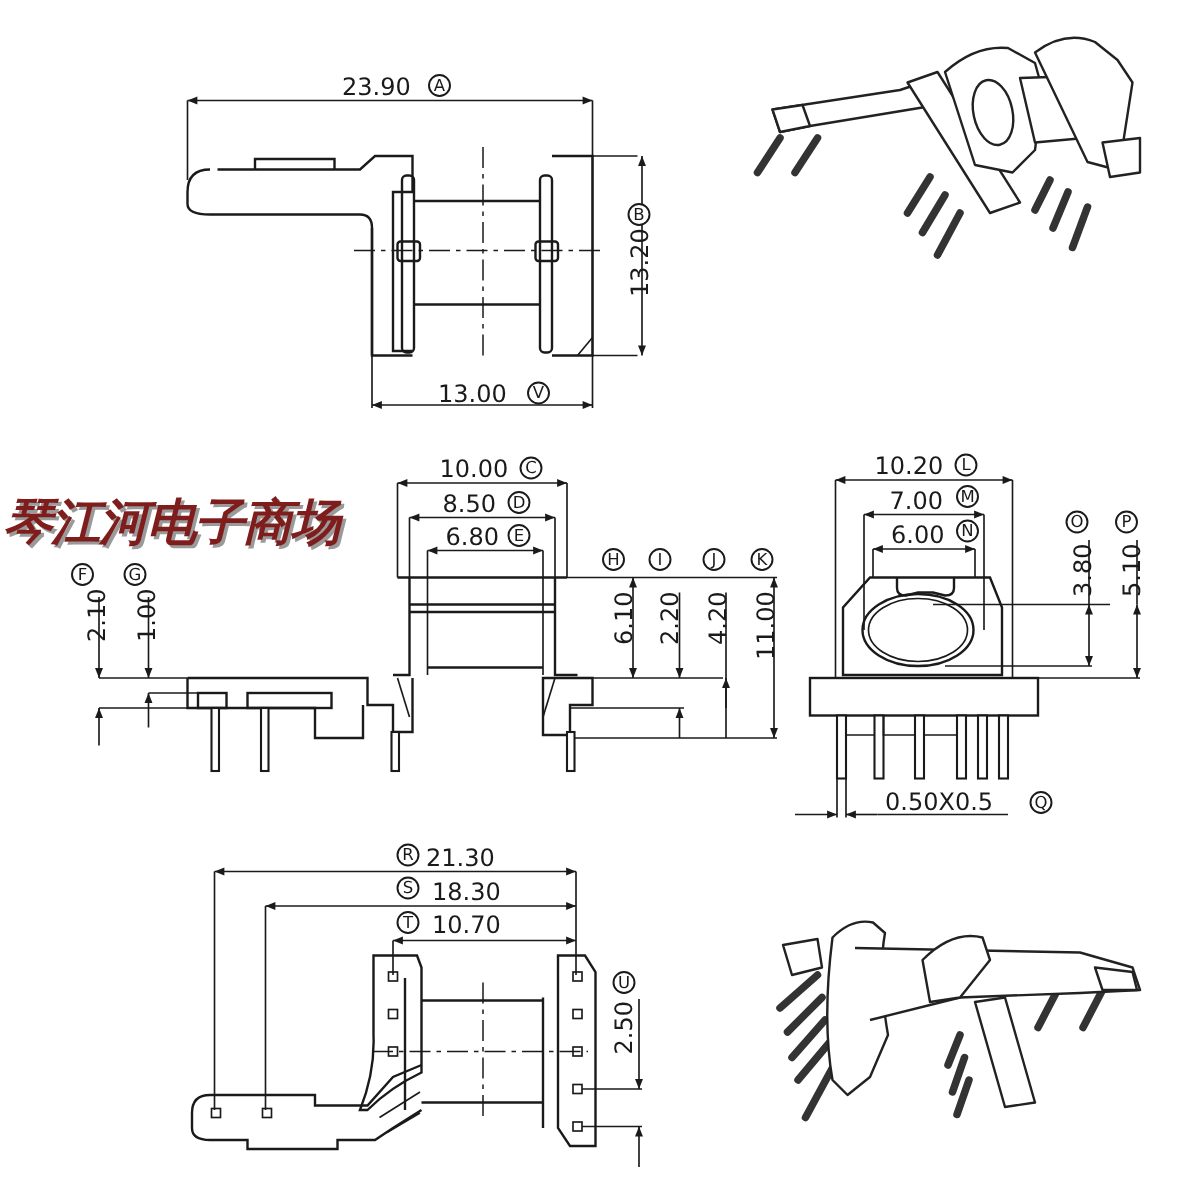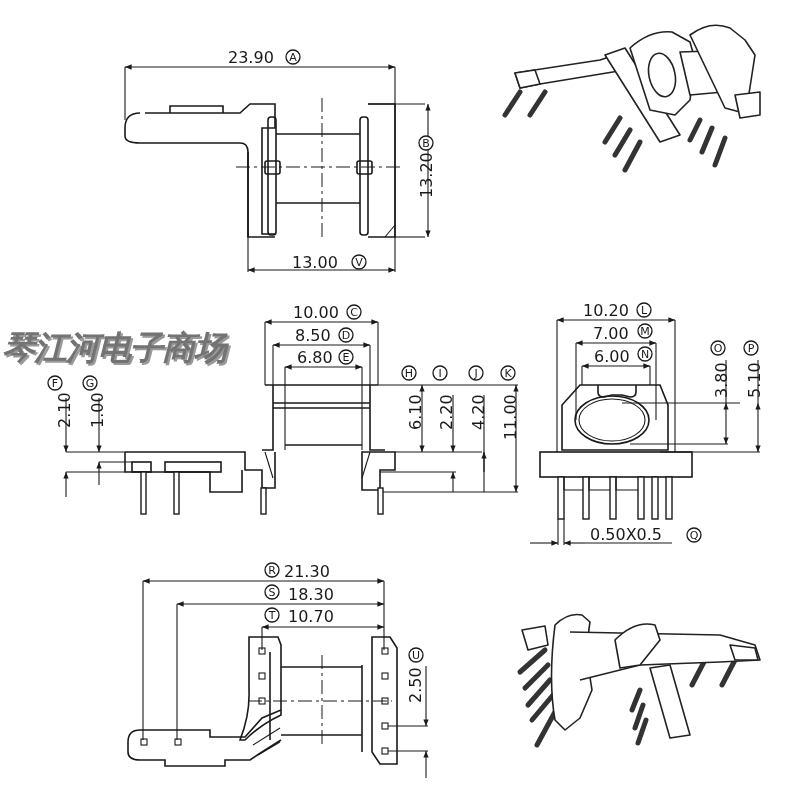--- a/index.html
+++ b/index.html
@@ -11,21 +11,21 @@
   .cl { stroke: #1a1a1a; stroke-width: 1; fill: none; stroke-dasharray: 14 4 3 4; }
   .dimtxt { font-family: "DejaVu Sans", sans-serif; font-size: 16px; fill: #1a1a1a; }
   .circ { stroke: #1a1a1a; stroke-width: 1.3; fill: #fff; }
   .circtxt { font-family: "DejaVu Sans", sans-serif; font-size: 11px; fill: #1a1a1a; text-anchor: middle; dominant-baseline: central; }
   .pin { stroke: #1a1a1a; stroke-width: 1.4; fill: #fff; }
   .iso { stroke: #222; stroke-width: 1.6; fill: #fff; stroke-linejoin: round; }
   .isopin { stroke: #333; stroke-width: 5; stroke-linecap: round; fill: none; }
   .watermark {
     position: absolute; left: 2px; top: 326px;
     font-family: Liberation Serif, serif; font-size: 33px; font-weight: bold; font-style: italic;
-    color: #737373; letter-spacing: -1px;
+    color: #7f1d1d; letter-spacing: -1px;
     text-shadow: 2px 2px 0 #9a9a9a;
     white-space: nowrap;
   }
 </style>
 </head>
 <body>
 
 <svg width="800" height="800" viewBox="0 0 800 800">
   <defs>
     <marker id="arr" viewBox="0 0 10 10" refX="10" refY="5" markerWidth="9" markerHeight="6" orient="auto-start-reverse">

